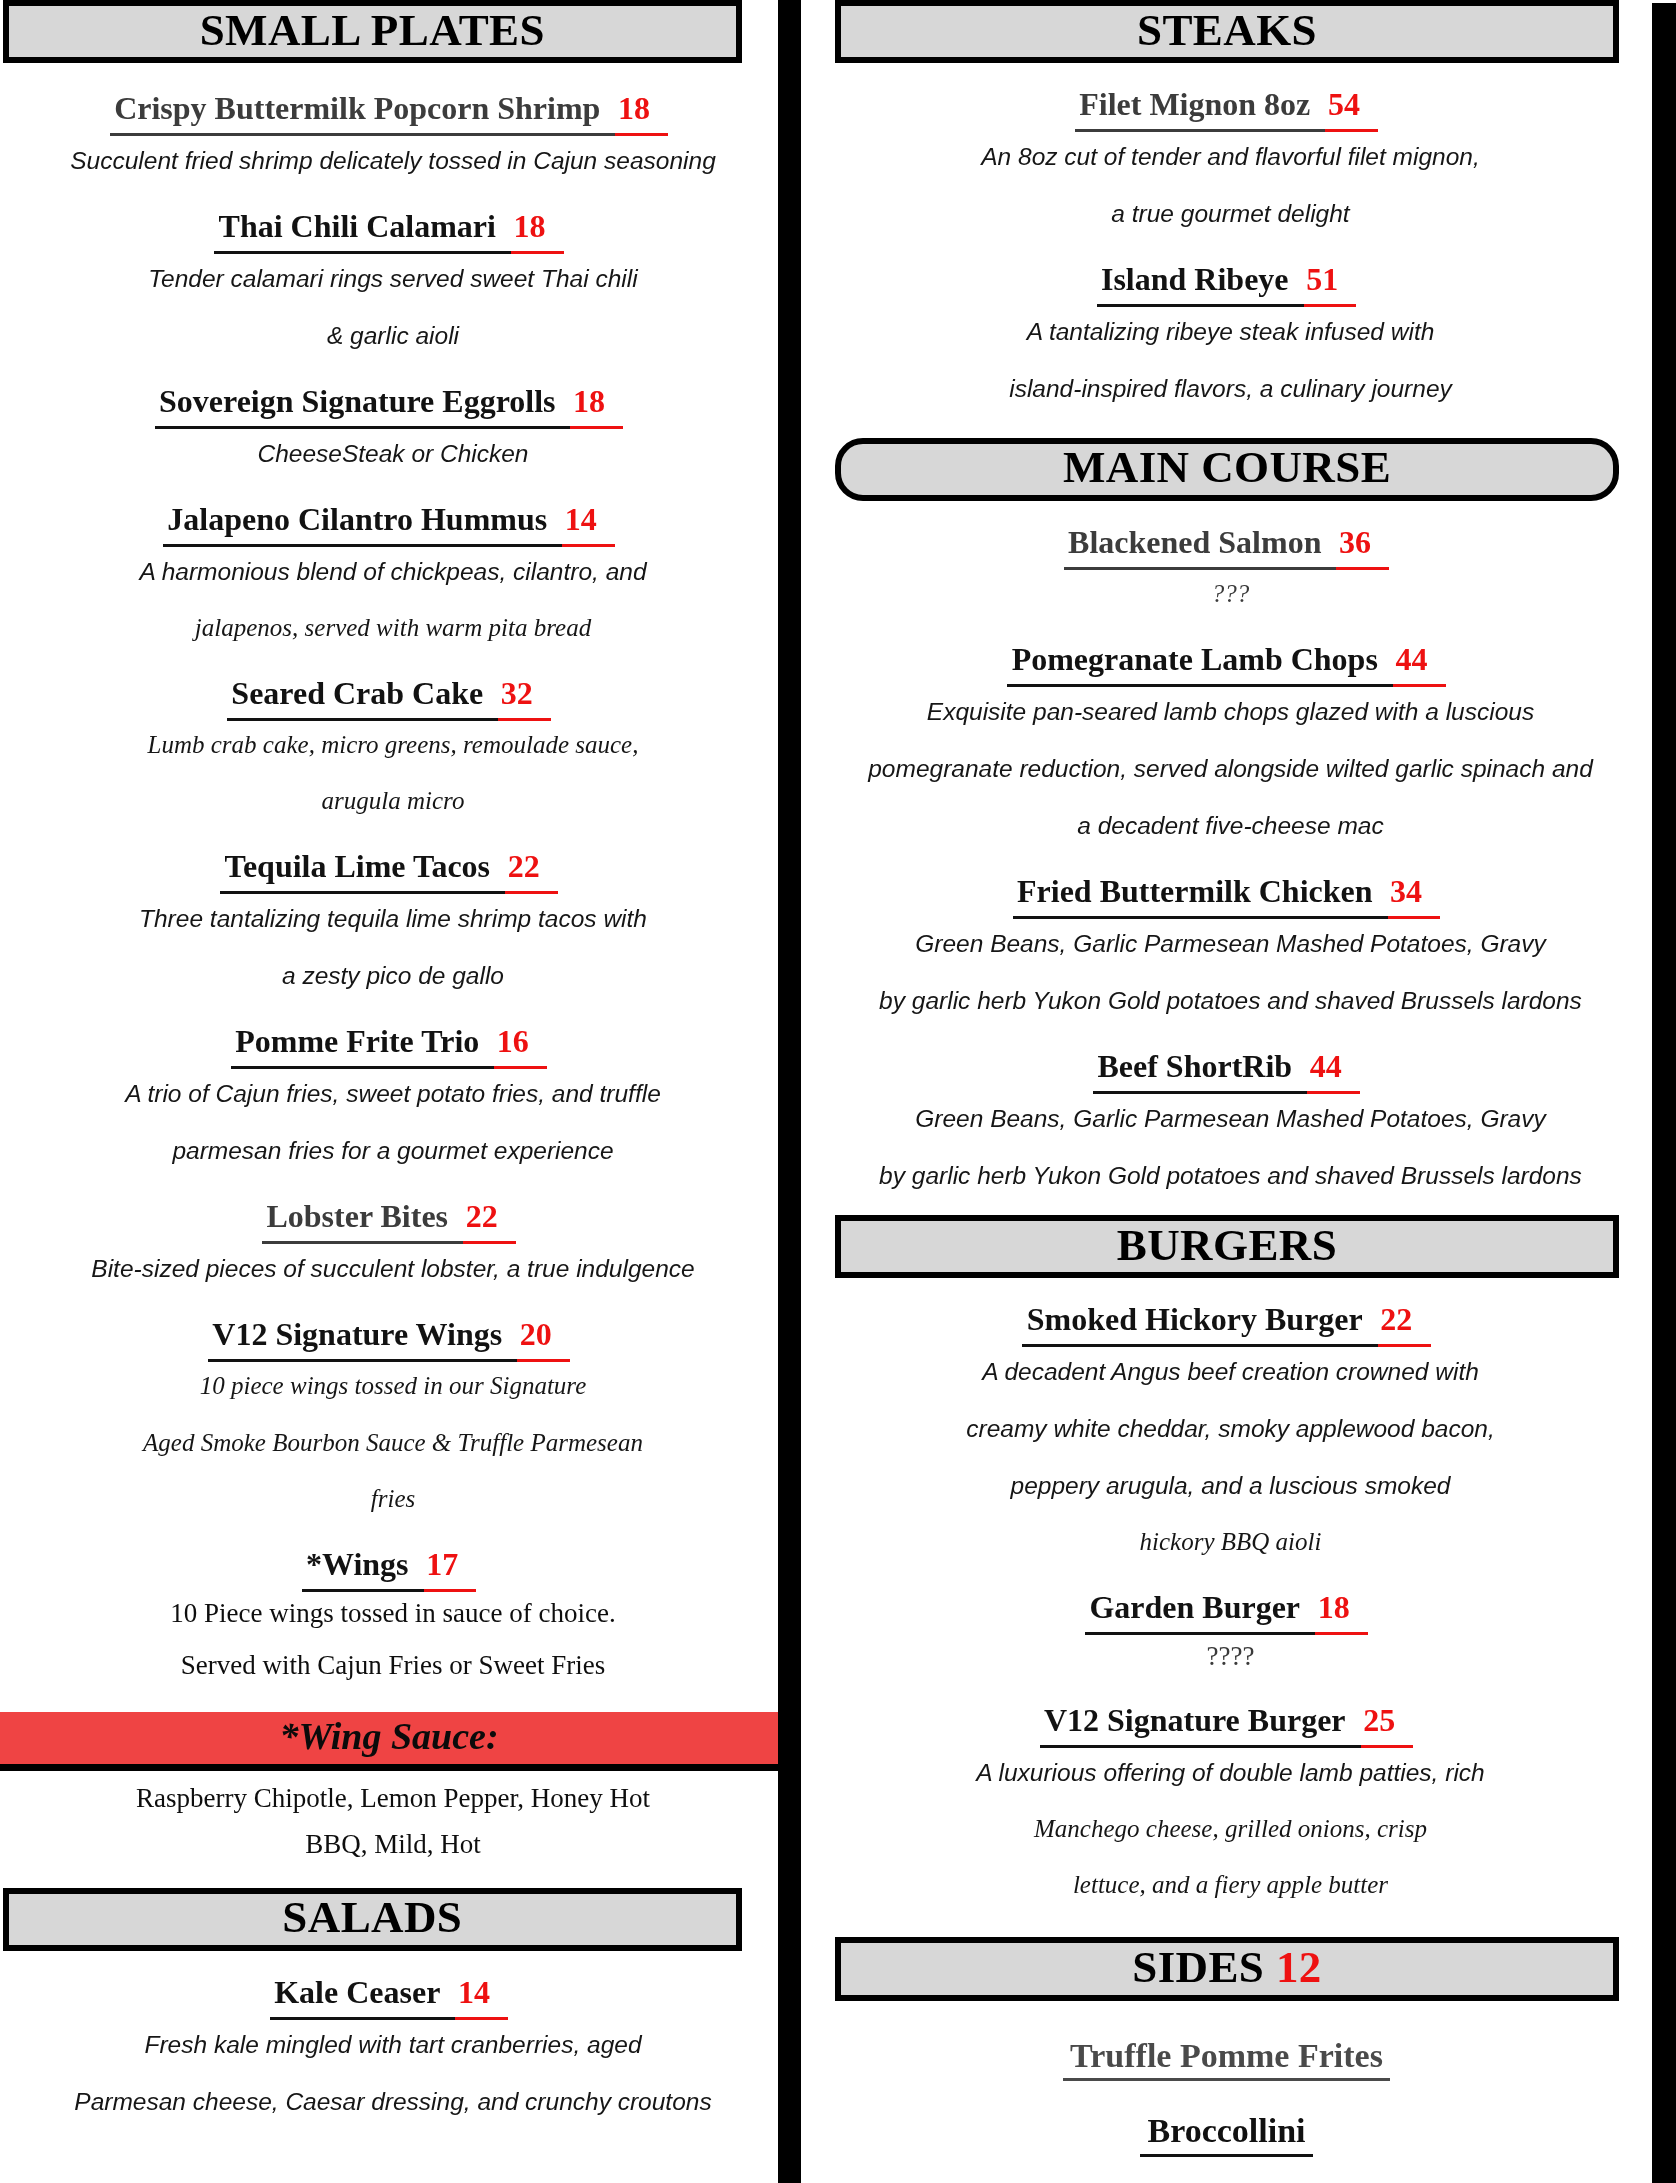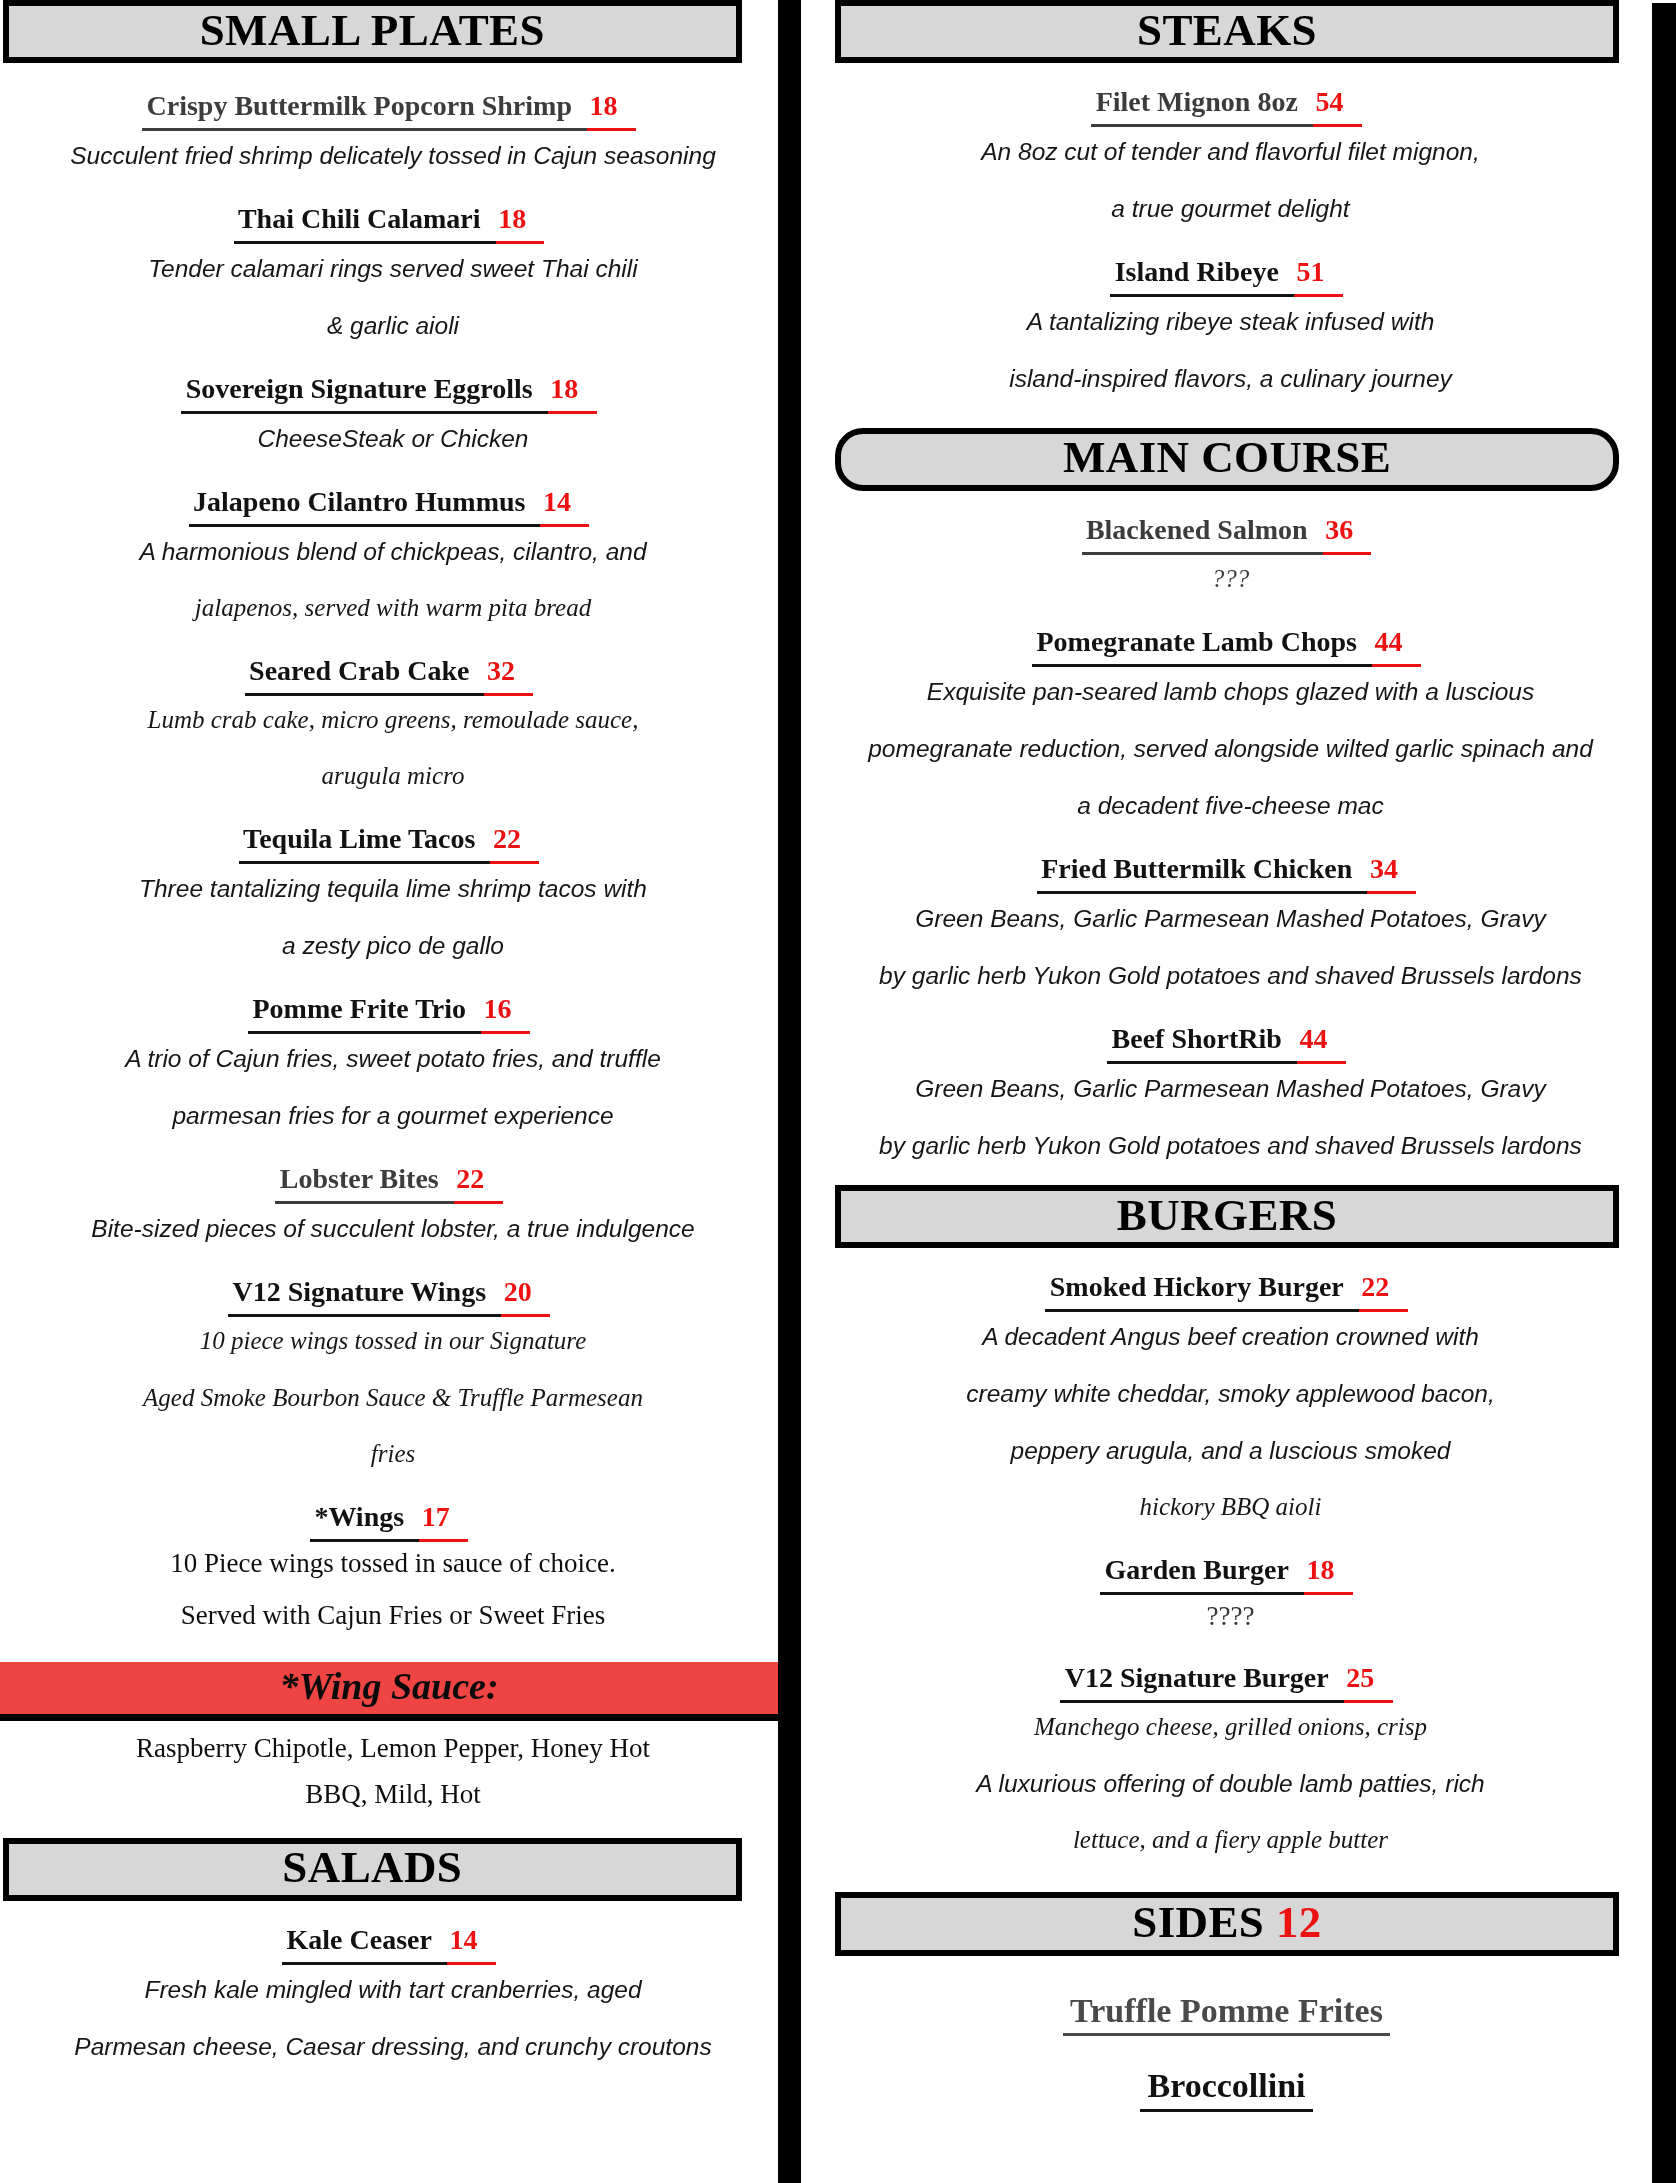--- a/index.html
+++ b/index.html
@@ -23,21 +23,21 @@
     padding:1.7px 0 4.4px;letter-spacing:0.4px;color:#000;
   }
   #col-left .banner{margin:0 36px 0 2.6px;}
   #col-right .banner{margin:0 33px 0 34px;}
   .banner .red{color:#ee1111;}
 
   
   .item{margin-top:21px;}
   .mt-lg{margin-top:24.5px;}
   .title{
-    margin:0;font-weight:bold;font-size:28px;line-height:1.25;color:#121212;
+    margin:0;font-weight:bold;font-size:32px;line-height:1.25;color:#121212;
     white-space:nowrap;
   }
   .title .nm{border-bottom:3.5px solid currentColor;padding:0 15px 7px 4.4px;}
   .title .pr{color:#ee1111;border-bottom:3.5px solid currentColor;padding:0 18.3px 7px 2.6px;}
   .muted .nm{color:#3c3c3c;}
 
   .d{
     margin:8px 0 0;white-space:nowrap;color:#161616;
     font-style:italic;font-family:"Liberation Sans",sans-serif;
     font-size:24.5px;line-height:2.0;padding-left:8px;
@@ -194,22 +194,22 @@
     <p class="d serif-it">hickory BBQ aioli</p>
   </div>
 
   <div class="item">
     <h3 class="title"><span class="nm">Garden Burger</span><span class="pr">18</span></h3>
     <p class="d serif-reg qmark">????</p>
   </div>
 
   <div class="item">
     <h3 class="title"><span class="nm">V12 Signature Burger</span><span class="pr">25</span></h3>
+    <p class="d">A luxurious offering of double lamb patties, rich</p>
     <p class="d serif-it">Manchego cheese, grilled onions, crisp</p>
-    <p class="d">A luxurious offering of double lamb patties, rich</p>
     <p class="d serif-it">lettuce, and a fiery apple butter</p>
   </div>
 
   <div class="banner" style="margin-top:28px;">
     <span>SIDES</span>
     <span class="red">12</span>
   </div>
 
   <div class="side muted2"><span>Truffle Pomme Frites</span></div>
   <div class="side"><span>Broccollini</span></div>

